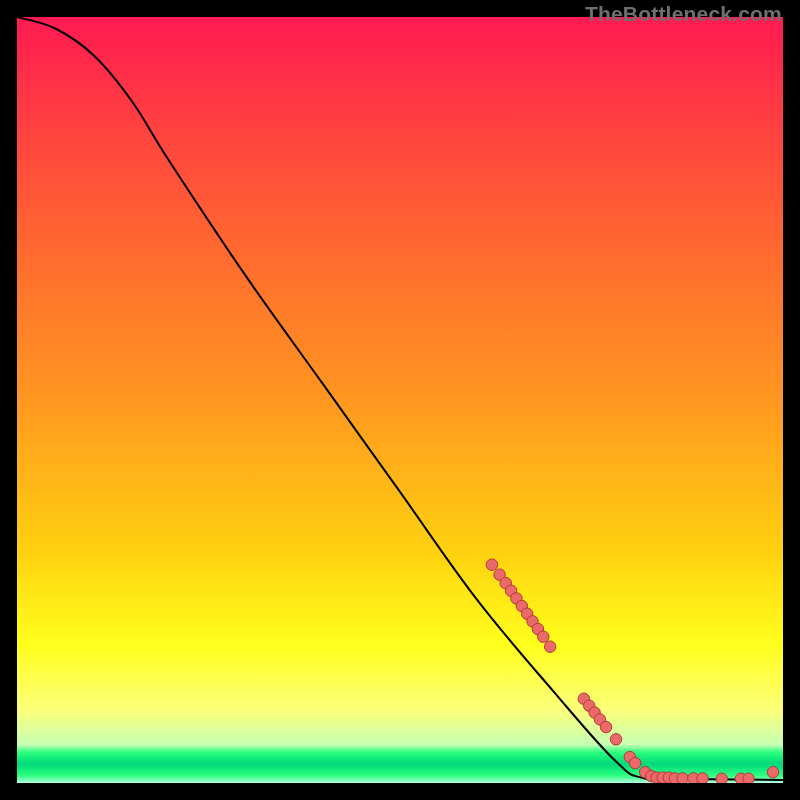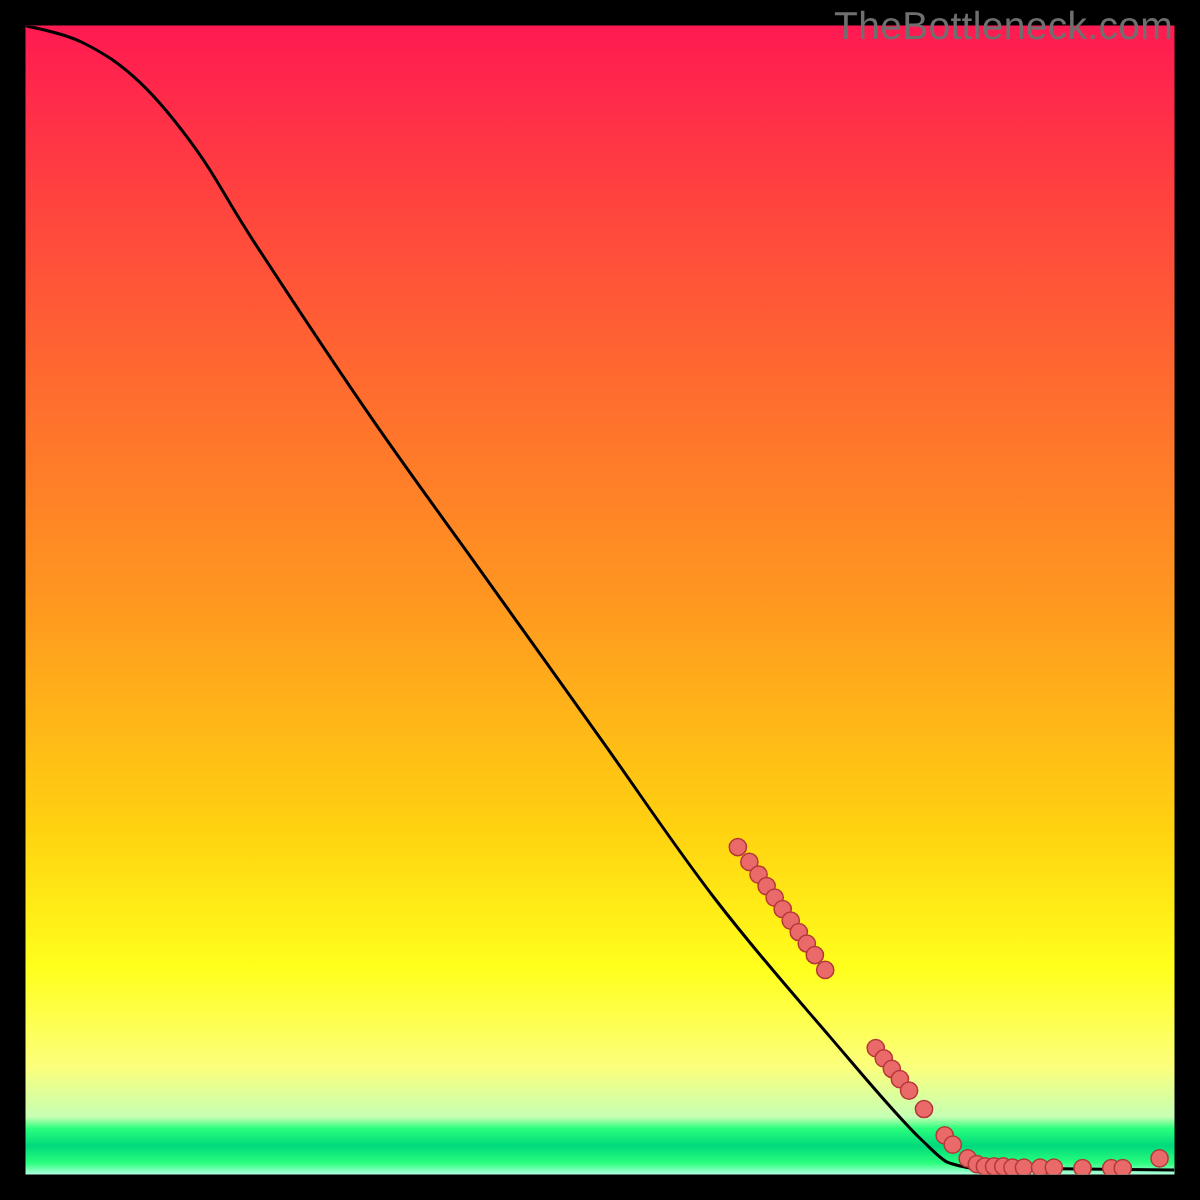--- a/index.html
+++ b/index.html
@@ -39,22 +39,22 @@
       #00d97c 97.5%,
       #2aff7d 99%,
       #b2ffe0 100%
     );
   }
   .watermark {
     position: absolute;
     top: 2px;
     right: 18px;
     color: #6f6f6f;
-    font-size: 26px;
-    font-weight: 400;
+    font-size: 21px;
+    font-weight: 700;
     letter-spacing: 0.2px;
   }
   svg.overlay {
     position: absolute;
     left: 0;
     top: 0;
     width: 766px;
     height: 766px;
   }
 </style>

